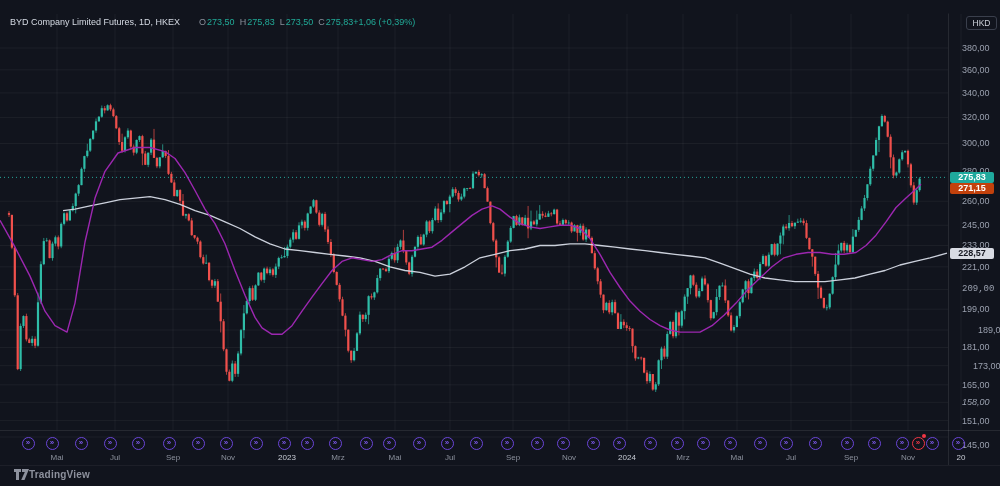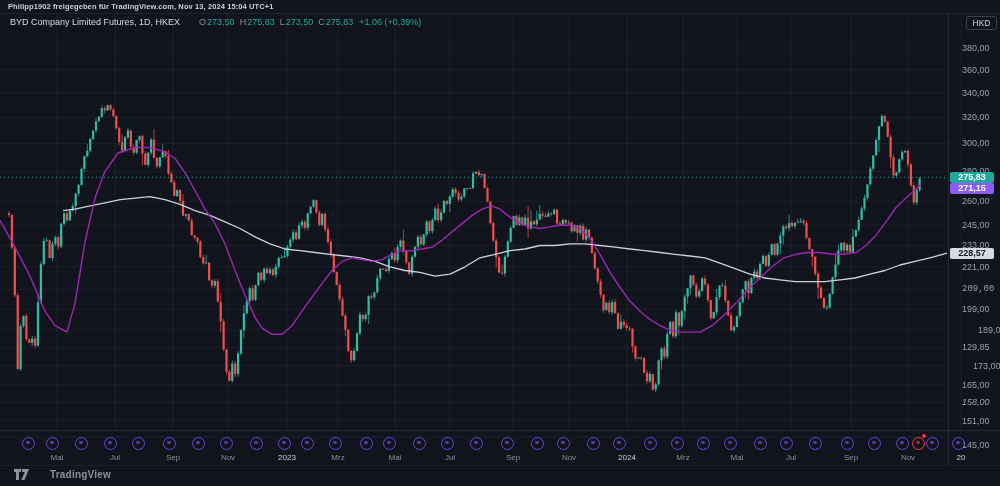--- a/index.html
+++ b/index.html
@@ -5,38 +5,38 @@
   html,body{margin:0;padding:0;background:#11141d;}
   .app{position:relative;width:1000px;height:486px;background:#11141d;overflow:hidden;
        font-family:"Liberation Sans","DejaVu Sans",sans-serif;-webkit-font-smoothing:antialiased;}
   .top-bar{position:absolute;left:0;top:0;width:100%;height:13px;border-bottom:1px solid rgba(255,255,255,0.07);}
   .top-bar span{position:absolute;left:8px;top:2px;font-size:7.5px;font-weight:700;color:#ccd0d9;letter-spacing:.1px;white-space:nowrap;}
   #chart-canvas{position:absolute;left:0;top:0;}
   .legend{position:absolute;left:10px;top:17px;font-size:9px;white-space:nowrap;color:#ced3dd;}
   .legend .sym{font-weight:500;color:#d5dae3;margin-right:14px;}
   .legend .k{color:#8b909c;margin-left:5px;}
   .legend .v{color:#21ab98;margin-left:1px;}
-  .legend .chg{color:#21ab98;margin-left:6px;}
+  .legend .chg{color:#21ab98;}
   .currency-btn{position:absolute;left:966px;top:16px;width:31px;height:14px;background:transparent;
      border:1px solid #3a3f4c;border-radius:3px;color:#ced2da;font-size:8.5px;line-height:12px;
      text-align:center;padding:0;font-family:inherit;cursor:pointer;}
   #price-scale{position:absolute;left:948px;top:0;width:52px;height:486px;}
   .ptick{position:absolute;left:14px;font-size:9px;color:#9aa0ae;white-space:nowrap;}
   .badge{position:absolute;left:2px;width:44px;height:11px;border-radius:2px;font-size:9px;font-weight:700;
      line-height:11px;text-align:center;}
   #time-scale{position:absolute;left:0;top:430px;width:1000px;height:36px;}
   .tlabel{position:absolute;top:23px;width:34px;margin-left:-17px;text-align:center;font-size:8px;color:#8b909c;}
   .tlabel.major{color:#c9cdd6;}
   .marker{position:absolute;top:7px;width:13px;height:13px;margin-left:-6.5px;box-sizing:border-box;
      border:1.3px solid #6a45d8;border-radius:50%;color:#7b57e6;font-size:8px;line-height:10px;
      text-align:center;font-weight:700;cursor:pointer;}
   .marker.hl{border-color:#f23645;color:#f23645;}
   .marker-dot{position:absolute;top:4px;width:4px;height:4px;border-radius:50%;background:#f23645;}
   .footer{position:absolute;left:0;top:466px;width:100%;height:20px;}
-  .tv-logo{position:absolute;left:14px;top:3px;display:flex;align-items:center;gap:21px;cursor:pointer;}
+  .tv-logo{position:absolute;left:14px;top:3px;display:flex;align-items:center;gap:0;cursor:pointer;}
   .tv-logo .txt{font-size:10px;font-weight:700;color:#8d919d;letter-spacing:.2px;}
 </style>
 </head>
 <body>
 
 <div class="app">
 
   <svg id="chart-canvas" width="1000" height="486" viewBox="0 0 1000 486">
       <line x1="0" x2="948" y1="48" y2="48" stroke="rgba(255,255,255,0.05)" stroke-width="1"></line>
       <line x1="0" x2="948" y1="69.83031992141468" y2="69.83031992141468" stroke="rgba(255,255,255,0.05)" stroke-width="1"></line>
@@ -705,23 +705,20 @@
       <line x1="919.5999999999951" x2="919.5999999999951" y1="177.0987892991684" y2="191.8266407786491" stroke="#2fbda8" stroke-width="0.7"></line>
       <rect x="918.4999999999951" y="178.7021929094135" width="2.2" height="11.470195698891075" fill="#2fbda8"></rect>
       <path d="M63.0 210.7 L 75.0 209.1 L 90.0 205.9 L 105.0 202.8 L 120.0 199.7 L 135.0 198.1 L 150.0 196.6 L 165.0 199.7 L 180.0 204.3 L 195.0 210.7 L 210.0 215.4 L 225.0 221.9 L 240.0 228.5 L 255.0 236.9 L 270.0 243.8 L 285.0 249.0 L 300.0 250.7 L 315.0 252.5 L 330.0 254.3 L 345.0 256.0 L 360.0 257.8 L 375.0 261.4 L 390.0 266.8 L 405.0 270.5 L 420.0 272.4 L 435.0 276.1 L 450.0 274.2 L 465.0 266.8 L 480.0 257.8 L 495.0 254.3 L 510.0 250.7 L 525.0 249.0 L 540.0 245.5 L 555.0 245.5 L 570.0 243.8 L 585.0 243.8 L 600.0 245.5 L 615.0 247.2 L 630.0 249.0 L 645.0 250.7 L 660.0 252.5 L 675.0 254.3 L 690.0 256.0 L 705.0 257.8 L 720.0 263.2 L 735.0 268.7 L 750.0 274.2 L 765.0 278.0 L 780.0 279.8 L 795.0 281.7 L 810.0 281.7 L 825.0 281.7 L 840.0 279.8 L 855.0 278.0 L 870.0 274.2 L 885.0 270.5 L 900.0 265.0 L 915.0 261.4 L 930.0 257.8 L 947.0 253.2" stroke="#ccd1dc" fill="none" stroke-width="1.3" stroke-linejoin="round"></path>
       <path d="M0.0 220.3 L 15.0 247.2 L 30.0 276.1 L 45.0 311.2 L 55.0 325.7 L 67.0 332.1 L 75.0 303.1 L 85.0 242.0 L 95.0 198.1 L 105.0 171.3 L 118.0 153.0 L 135.0 147.5 L 150.0 147.5 L 165.0 151.6 L 175.0 158.5 L 185.0 172.7 L 195.0 190.5 L 205.0 209.1 L 215.0 223.6 L 225.0 243.8 L 235.0 270.5 L 245.0 295.2 L 255.0 317.4 L 262.0 327.9 L 272.0 334.3 L 282.0 334.3 L 292.0 325.7 L 302.0 311.2 L 312.0 297.2 L 322.0 283.6 L 332.0 270.5 L 342.0 261.4 L 352.0 257.8 L 362.0 259.6 L 372.0 261.4 L 382.0 259.6 L 392.0 254.3 L 402.0 250.7 L 412.0 250.7 L 422.0 249.0 L 432.0 247.2 L 442.0 240.3 L 452.0 231.9 L 462.0 223.6 L 472.0 215.4 L 482.0 209.1 L 492.0 205.9 L 500.0 209.1 L 510.0 217.1 L 520.0 223.6 L 530.0 226.9 L 540.0 228.5 L 550.0 226.9 L 560.0 225.2 L 570.0 225.2 L 580.0 228.5 L 590.0 238.6 L 600.0 254.3 L 610.0 272.4 L 620.0 287.5 L 630.0 301.1 L 640.0 311.2 L 650.0 319.5 L 660.0 325.7 L 670.0 330.0 L 680.0 332.1 L 690.0 332.1 L 700.0 332.1 L 712.0 325.7 L 724.0 315.3 L 736.0 303.1 L 748.0 289.4 L 760.0 278.0 L 772.0 266.8 L 784.0 257.8 L 796.0 254.3 L 808.0 252.5 L 820.0 252.5 L 832.0 254.3 L 844.0 254.3 L 856.0 252.5 L 866.0 245.5 L 876.0 235.2 L 886.0 221.9 L 896.0 207.5 L 906.0 198.1 L 916.0 189.0 L 921.0 184.3" stroke="#9c27b0" fill="none" stroke-width="1.4" stroke-linejoin="round"></path>
       <line x1="0" x2="948" y1="177.36008249811448" y2="177.36008249811448" stroke="#26a69a" stroke-width="1" stroke-dasharray="1 3"></line>
       <line x1="948.5" x2="948.5" y1="13.5" y2="465" stroke="rgba(255,255,255,0.09)"></line>
       <line x1="0" x2="1000" y1="430.5" y2="430.5" stroke="rgba(255,255,255,0.09)"></line>
       <line x1="0" x2="1000" y1="465.5" y2="465.5" stroke="rgba(255,255,255,0.05)"></line>
     </svg>
 
-  <div class="top-bar">
-    <span>Philipp1902 freigegeben für TradingView.com, Nov 13, 2024 15:04 UTC+1</span>
-  </div>
 
   <div class="legend">
     <span class="sym">BYD Company Limited Futures, 1D, HKEX</span><span class="k">O</span><span class="v">273,50</span><span class="k">H</span><span class="v">275,83</span><span class="k">L</span><span class="v">273,50</span><span class="k">C</span><span class="v">275,83</span><span class="chg">+1,06 (+0,39%)</span>
   </div>
 
   <button class="currency-btn">HKD</button>
 
   <div id="price-scale">
       <div class="ptick" style="top: 43px;">380,00</div>
       <div class="ptick" style="top: 64.8303px;">360,00</div>
@@ -729,28 +726,28 @@
       <div class="ptick" style="top: 112.387px;">320,00</div>
       <div class="ptick" style="top: 138.445px;">300,00</div>
       <div class="ptick" style="top: 166.302px;">280,00</div>
       <div class="ptick" style="top: 196.224px;">260,00</div>
       <div class="ptick" style="top: 220.217px;">245,00</div>
       <div class="ptick" style="top: 240.494px;">233,00</div>
       <div class="ptick" style="top: 261.843px;">221,00</div>
       <div class="ptick" style="top: 284.384px; font-family: Liberation Mono, monospace;">209,00</div>
       <div class="ptick" style="top: 304.18px;">199,00</div>
       <div class="ptick" style="top: 324.998px; margin-left: 16px;">189,00</div>
-      <div class="ptick" style="top: 342.46px;">129,85</div>
+      <div class="ptick" style="top: 342.46px;">181,00</div>
       <div class="ptick" style="top: 360.713px; margin-left: 11px;">173,00</div>
       <div class="ptick" style="top: 379.829px;">165,00</div>
       <div class="ptick" style="top: 397.332px; font-style: italic;">158,00</div>
       <div class="ptick" style="top: 415.629px;">151,00</div>
       <div class="ptick" style="top: 440px;">145,00</div>
       <div class="badge" style="top: 171.86px; background: rgb(31, 169, 157); color: rgb(255, 255, 255);">275,83</div>
-      <div class="badge" style="top: 183.36px; background: #8b5cf6; color: rgb(255, 255, 255);">271,15</div>
+      <div class="badge" style="top: 183.36px; background: #c2410c; color: rgb(255, 255, 255);">271,15</div>
       <div class="badge" style="top: 247.744px; background: rgb(216, 219, 227); color: rgb(20, 22, 31);">228,57</div>
     </div>
 
   <div id="time-scale">
       <div class="tlabel" style="left: 57px;">Mai</div>
       <div class="tlabel" style="left: 115px;">Jul</div>
       <div class="tlabel" style="left: 173px;">Sep</div>
       <div class="tlabel" style="left: 228px;">Nov</div>
       <div class="tlabel major" style="left: 287px;">2023</div>
       <div class="tlabel" style="left: 338px;">Mrz</div>

